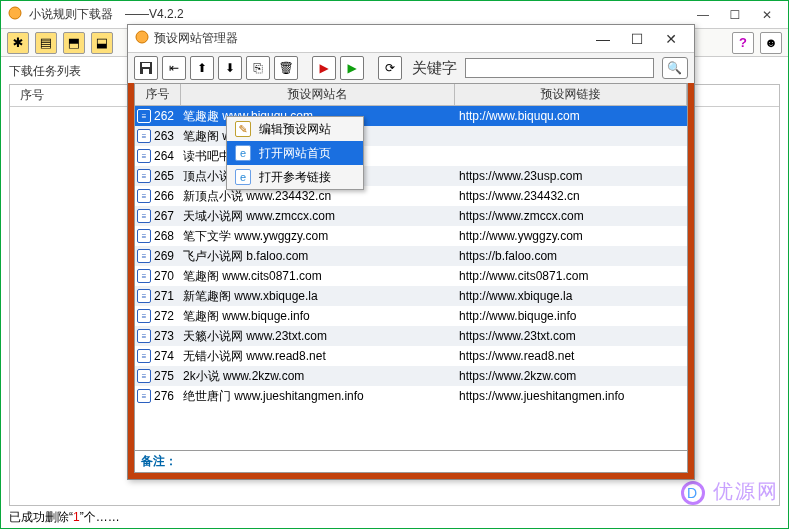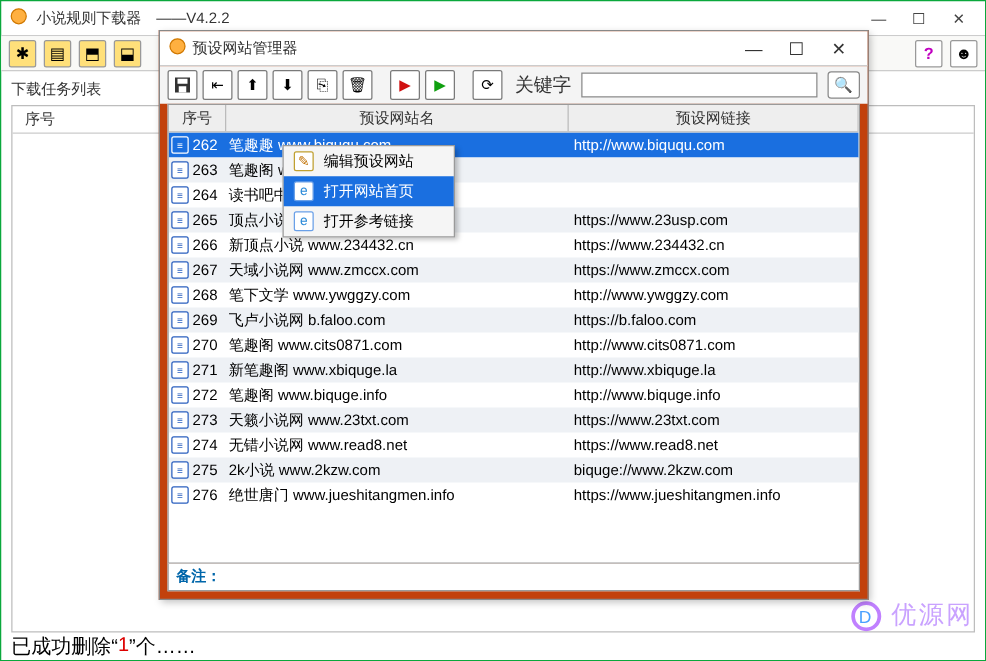--- a/index.html
+++ b/index.html
@@ -9,21 +9,21 @@
   .titlebar .app-icon { margin-right:6px; }
   .titlebar .title { flex:1; color:#333; font-size:12px; }
   .win-controls { display:flex; gap:2px; }
   .win-btn { width:30px; height:22px; display:flex; align-items:center; justify-content:center; color:#444; }
   .main-toolbar { height:28px; display:flex; align-items:center; gap:6px; padding:0 6px; border-bottom:1px solid #ccc; background:#f9f9f7; }
   .tb-btn { width:22px; height:22px; border:1px solid #999; background:#fff; display:flex; align-items:center; justify-content:center; font-size:13px; border-radius:2px; }
   .main-body { flex:1; display:flex; flex-direction:column; padding:4px 8px 0 8px; }
   .tasks-label { font-size:12px; color:#333; padding:2px 0; }
   .tasks-panel { flex:1; border:1px solid #bdbdbd; background:#fff; margin-top:2px; position:relative; }
   .tasks-header { height:22px; border-bottom:1px solid #ccc; display:flex; align-items:center; padding-left:10px; color:#333; }
-  .status-bar { height:22px; display:flex; align-items:center; padding:0 8px; font-size:16px; color:#000; }
+  .status-bar { height:22px; display:flex; align-items:center; padding:0 8px; font-size:12px; color:#000; }
   .status-bar .num-red { color:#d00; }
   .watermark { position:absolute; right:10px; bottom:24px; font-size:20px; font-weight:normal; color:#c9a2ff; letter-spacing:2px; pointer-events:none; }
   .watermark .d-badge { display:inline-block; width:24px; height:24px; border:3px solid #c080ff; border-radius:50%; color:#4aa0ff; font-size:14px; line-height:18px; text-align:center; vertical-align:middle; margin-right:8px; }
 
   .modal { position:absolute; left:112px; top:24px; width:568px; height:456px; background:#c2410c; border:1px solid #888; box-shadow:2px 2px 6px rgba(0,0,0,.25); display:flex; flex-direction:column;margin-left:15px; }
   .modal-titlebar { height:28px; display:flex; align-items:center; padding:0 6px; background:#fff; border-bottom:1px solid #ccc; }
   .modal-titlebar .title { flex:1; font-size:12px; color:#333; }
   .mwin-btn { width:34px; height:22px; display:flex; align-items:center; justify-content:center; font-size:14px; color:#333; }
   .modal-toolbar { height:30px; display:flex; align-items:center; gap:4px; padding:0 6px; background:#f4f4f4; }
   .m-tb-btn { width:24px; height:24px; border:1px solid #7a7a7a; background:#fff; display:flex; align-items:center; justify-content:center; border-radius:2px; }
@@ -240,21 +240,21 @@
           </div>
           <div class="cell-name">无错小说网 www.read8.net</div>
           <div class="cell-link">https://www.read8.net</div>
         </div>
         <div class="row alt">
           <div class="cell-idx">
             <span class="doc-icon">≡</span>
             <span>275</span>
           </div>
           <div class="cell-name">2k小说 www.2kzw.com</div>
-          <div class="cell-link">biquge://www.2kzw.com</div>
+          <div class="cell-link">https://www.2kzw.com</div>
         </div>
         <div class="row">
           <div class="cell-idx">
             <span class="doc-icon">≡</span>
             <span>276</span>
           </div>
           <div class="cell-name">绝世唐门 www.jueshitangmen.info</div>
           <div class="cell-link">https://www.jueshitangmen.info</div>
         </div>
       </div>

